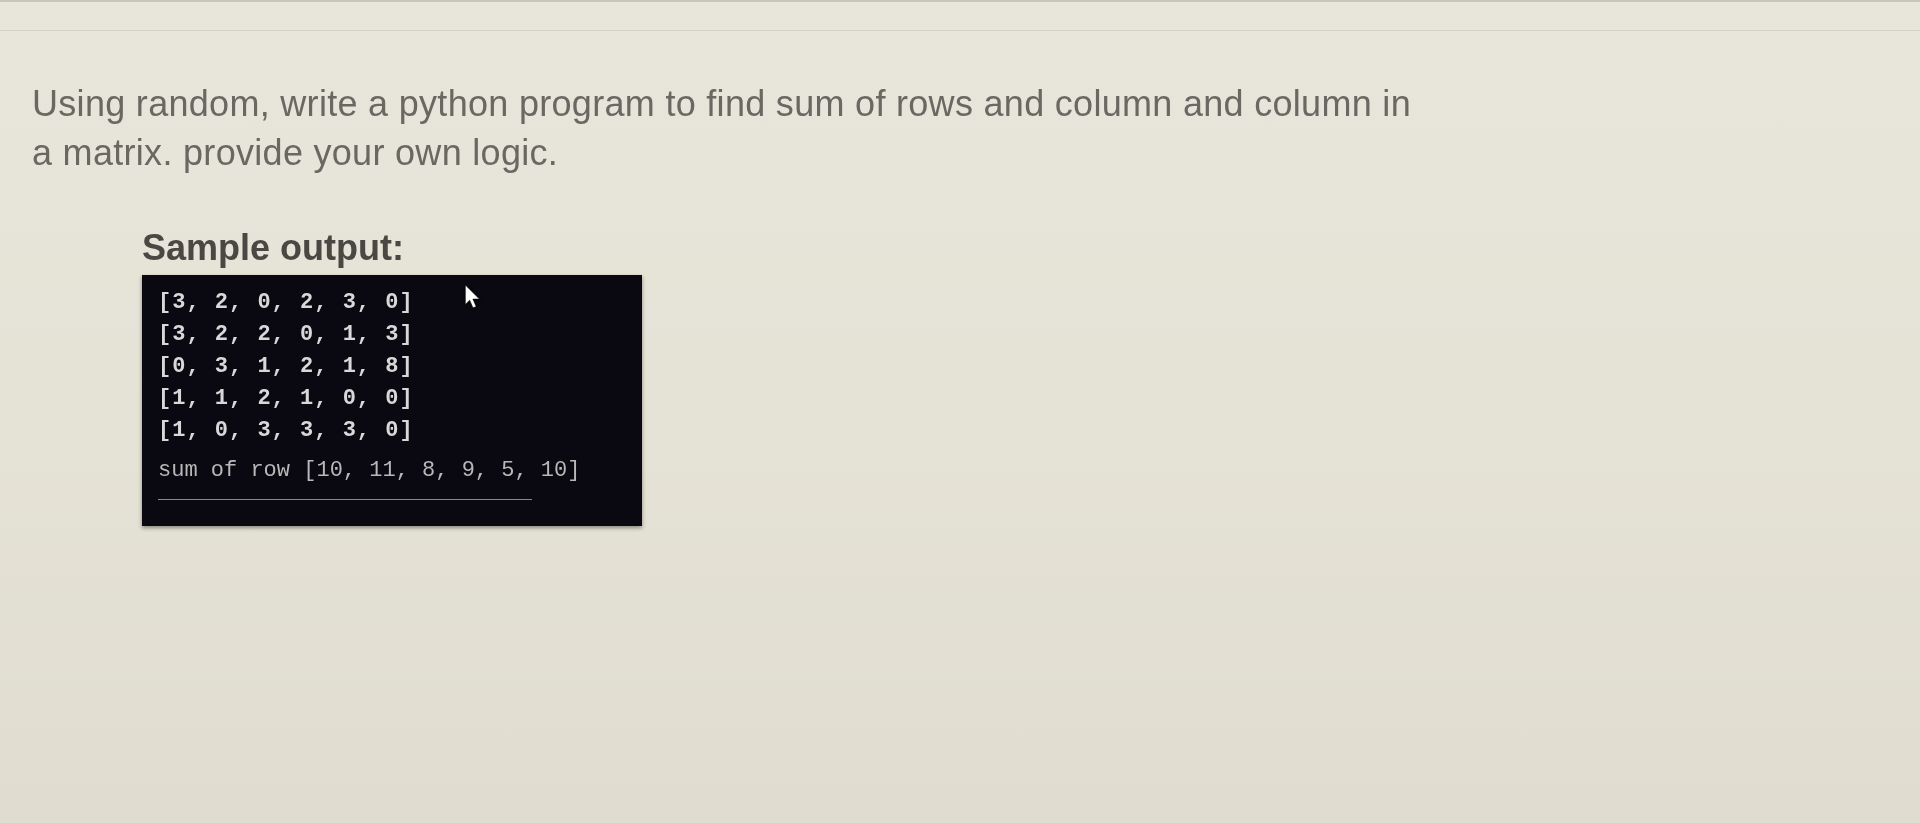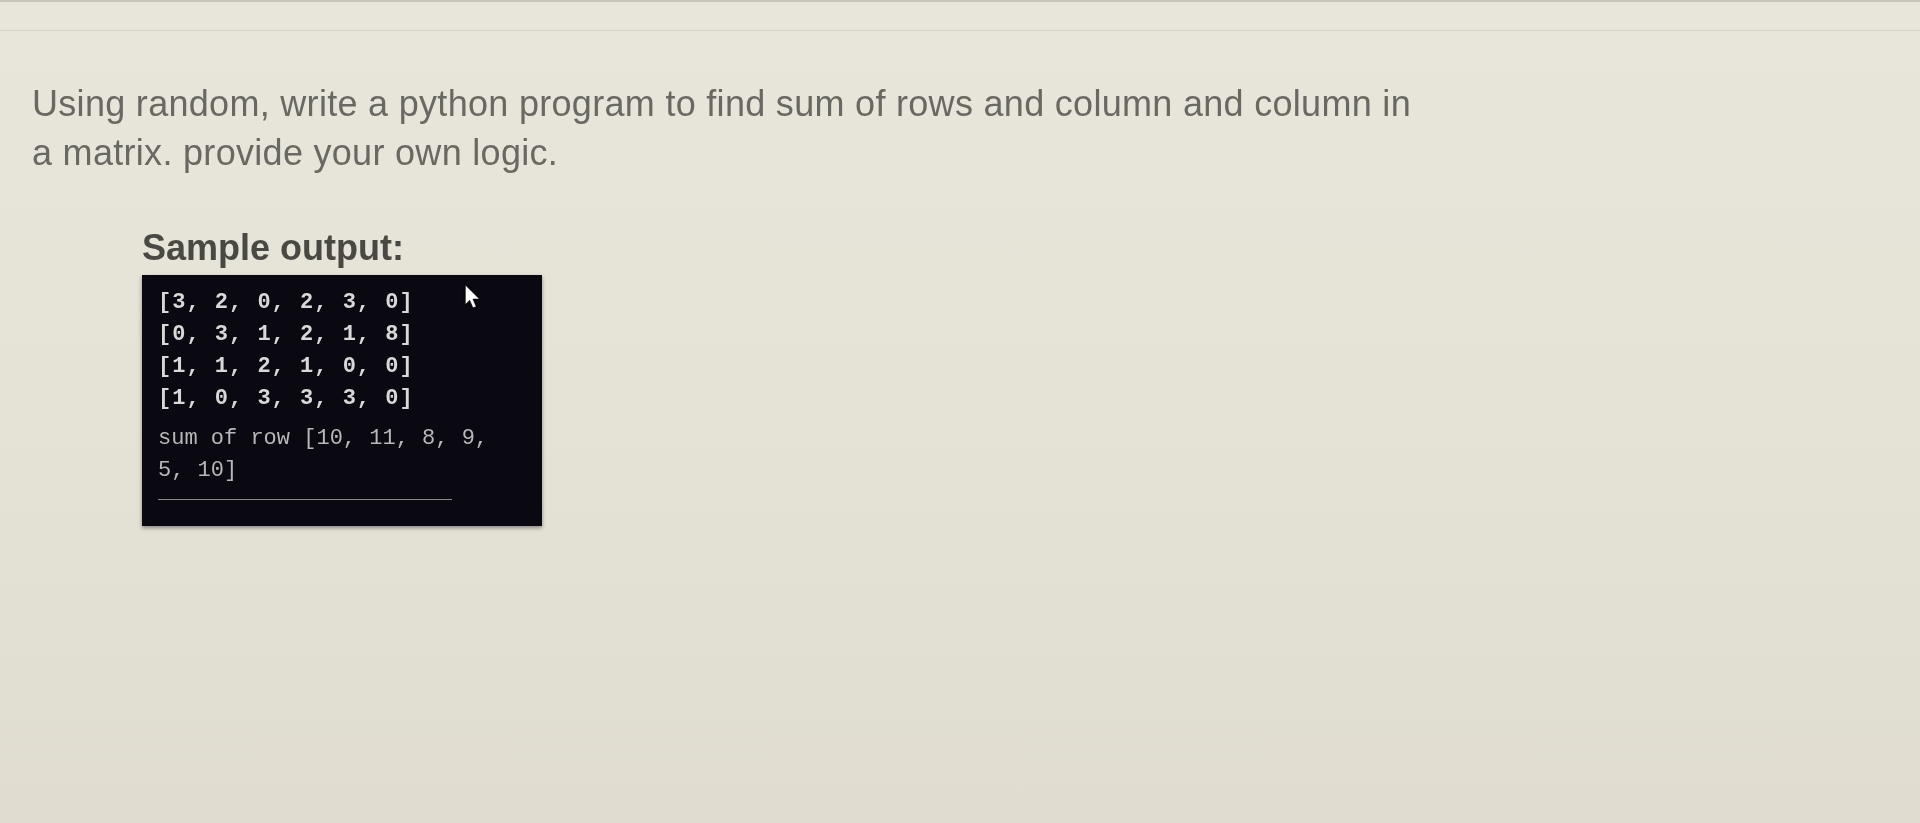--- a/index.html
+++ b/index.html
@@ -48,21 +48,21 @@
     margin-left: 110px;
   }
   .sample-label {
     font-size: 36px;
     color: #4a4843;
     font-weight: 600;
     margin-bottom: 6px;
   }
   .console {
     background: #0a0810;
-    width: 400px;
+    width: 500px;
     padding: 12px 16px 16px 16px;
     color: #cfcfcf;
     font-family: 'Consolas', 'Courier New', monospace;
     font-size: 22px;
     line-height: 1.45;
     position: relative;
     box-shadow: 0 2px 4px rgba(0,0,0,0.4);
   }
   .console-row {
     color: #d8d8d8;
@@ -110,20 +110,21 @@
   <div class="sample-section">
     <div class="sample-label">Sample output:</div>
 
     <div class="console">
       <div class="cursor">
         <svg viewBox="0 0 16 24">
           <path d="M0,0 L0,18 L4,14 L7,21 L10,20 L7,13 L13,13 Z" fill="#ffffff" stroke="#000" stroke-width="0.5"></path>
         </svg>
       </div>
       <div class="console-row">[3, 2, 0, 2, 3, 0]</div>
+      <div class="console-row">[3, 2, 2, 0, 1, 3]</div>
       <div class="console-row">[0, 3, 1, 2, 1, 8]</div>
       <div class="console-row">[1, 1, 2, 1, 0, 0]</div>
       <div class="console-row">[1, 0, 3, 3, 3, 0]</div>
       <div class="console-sum">
         <span>sum of row</span>
         <span>[10, 11, 8, 9, 5, 10]</span>
       </div>
       <hr class="console-divider">
     </div>
   </div>

